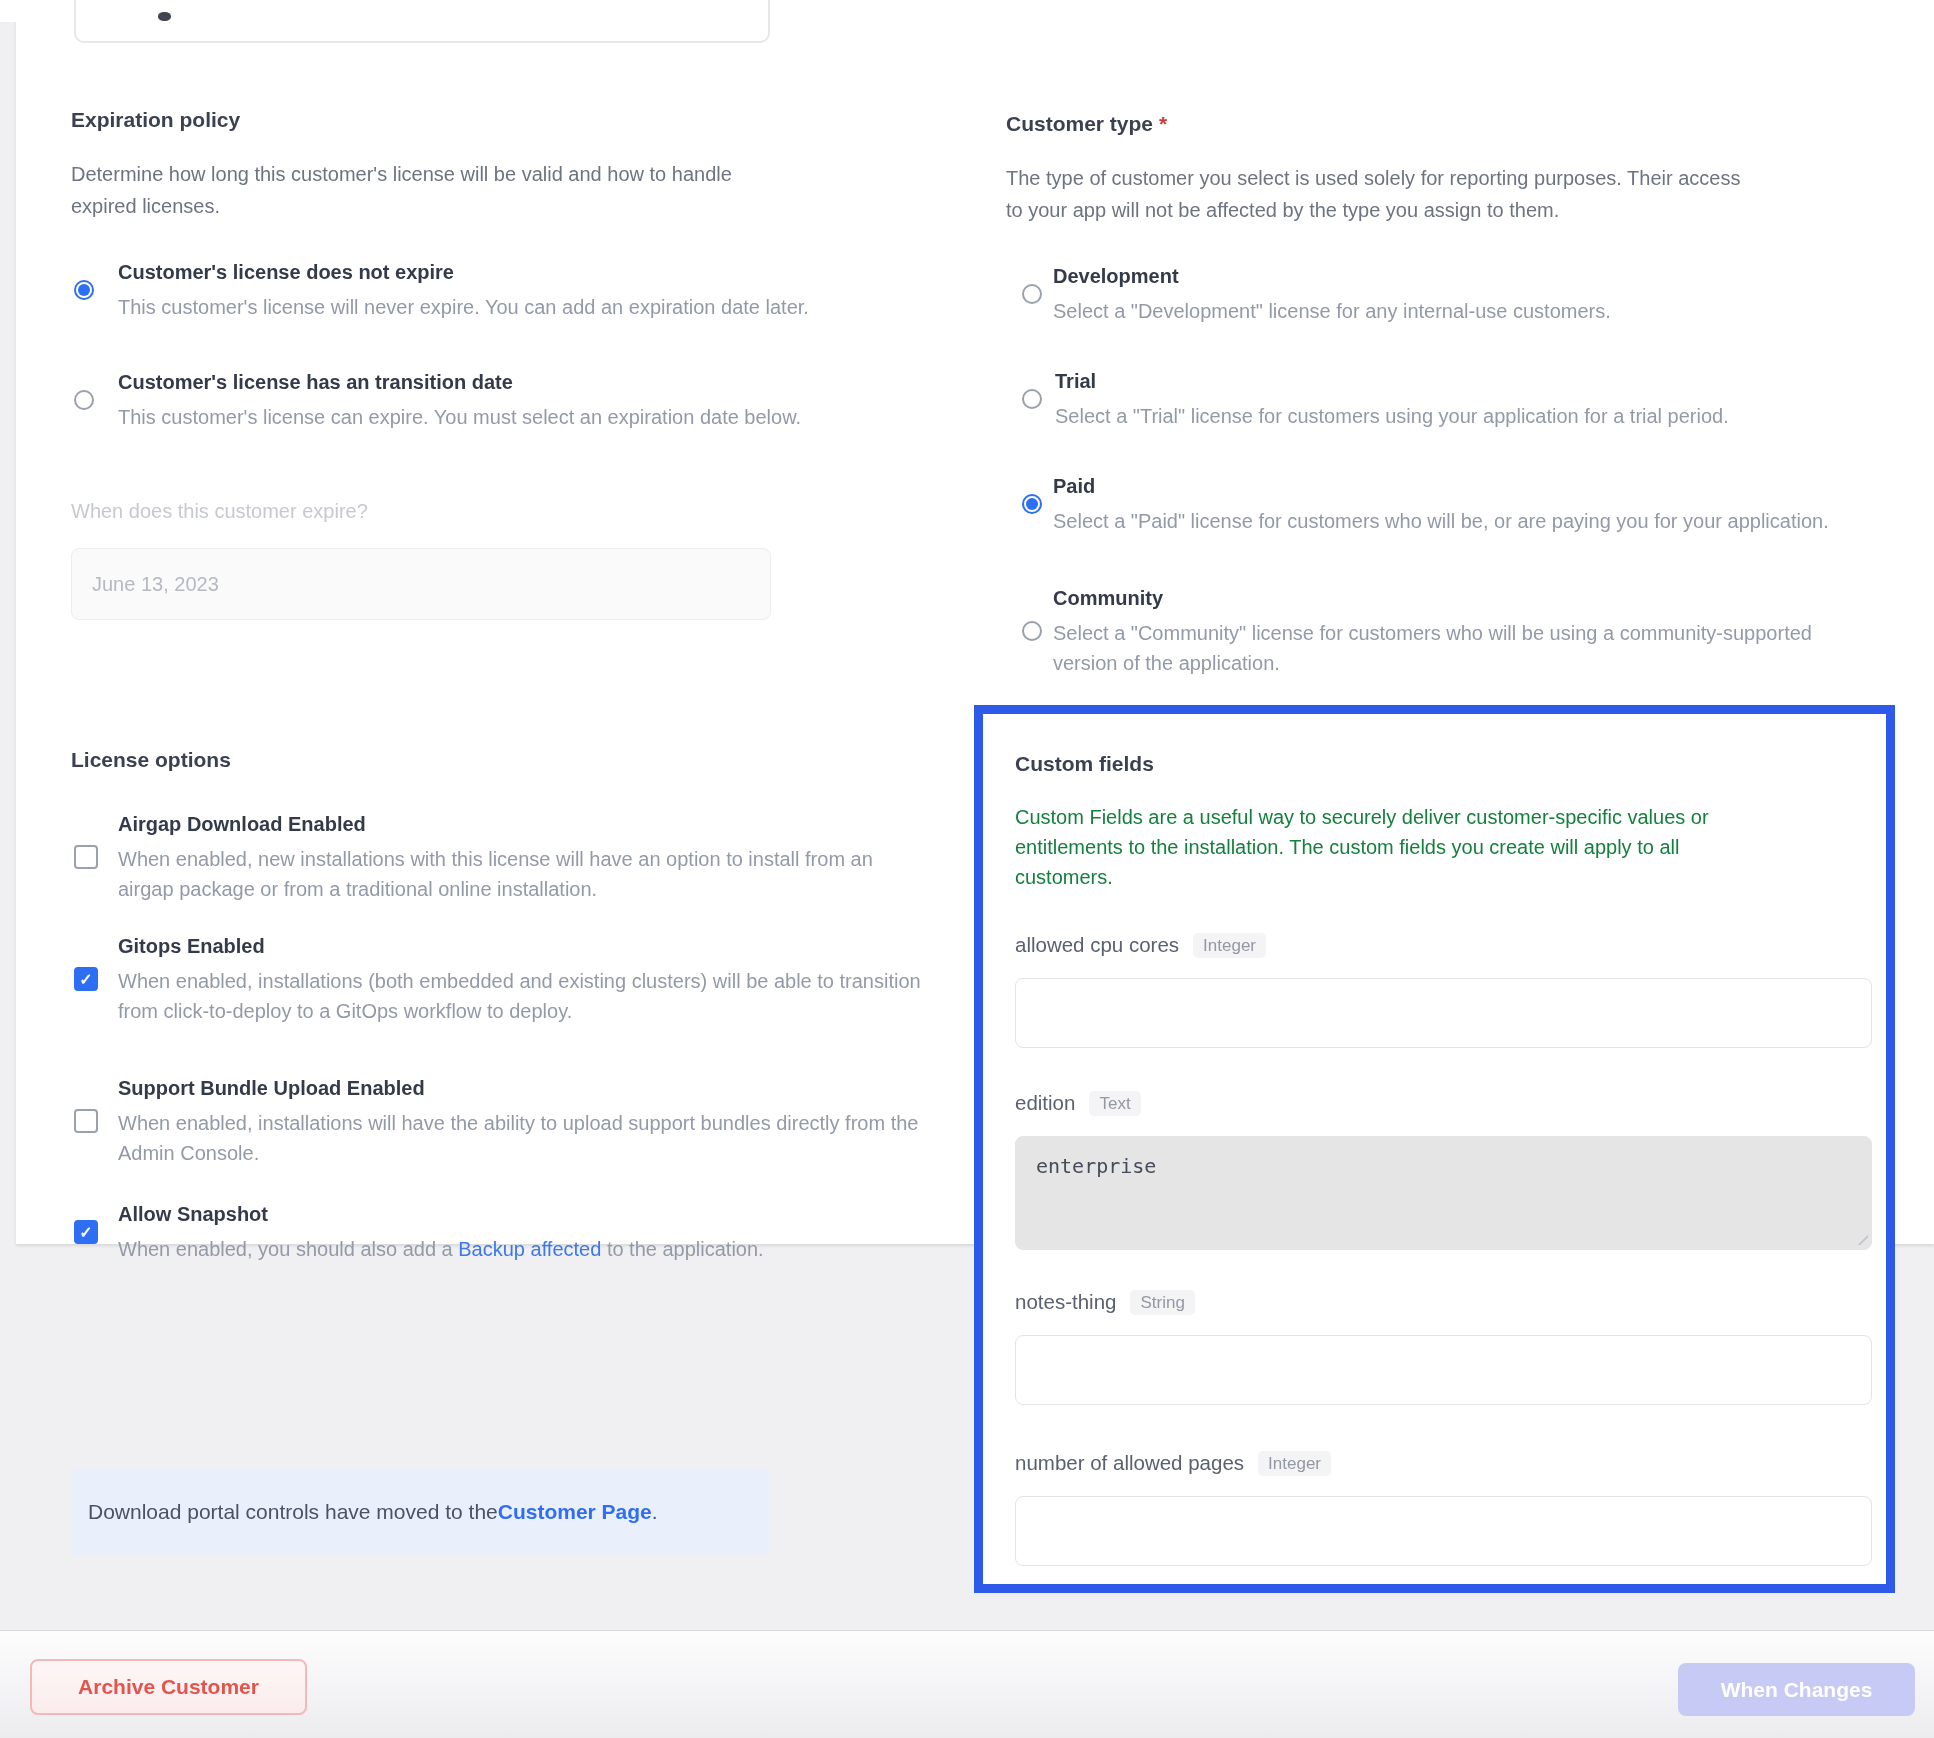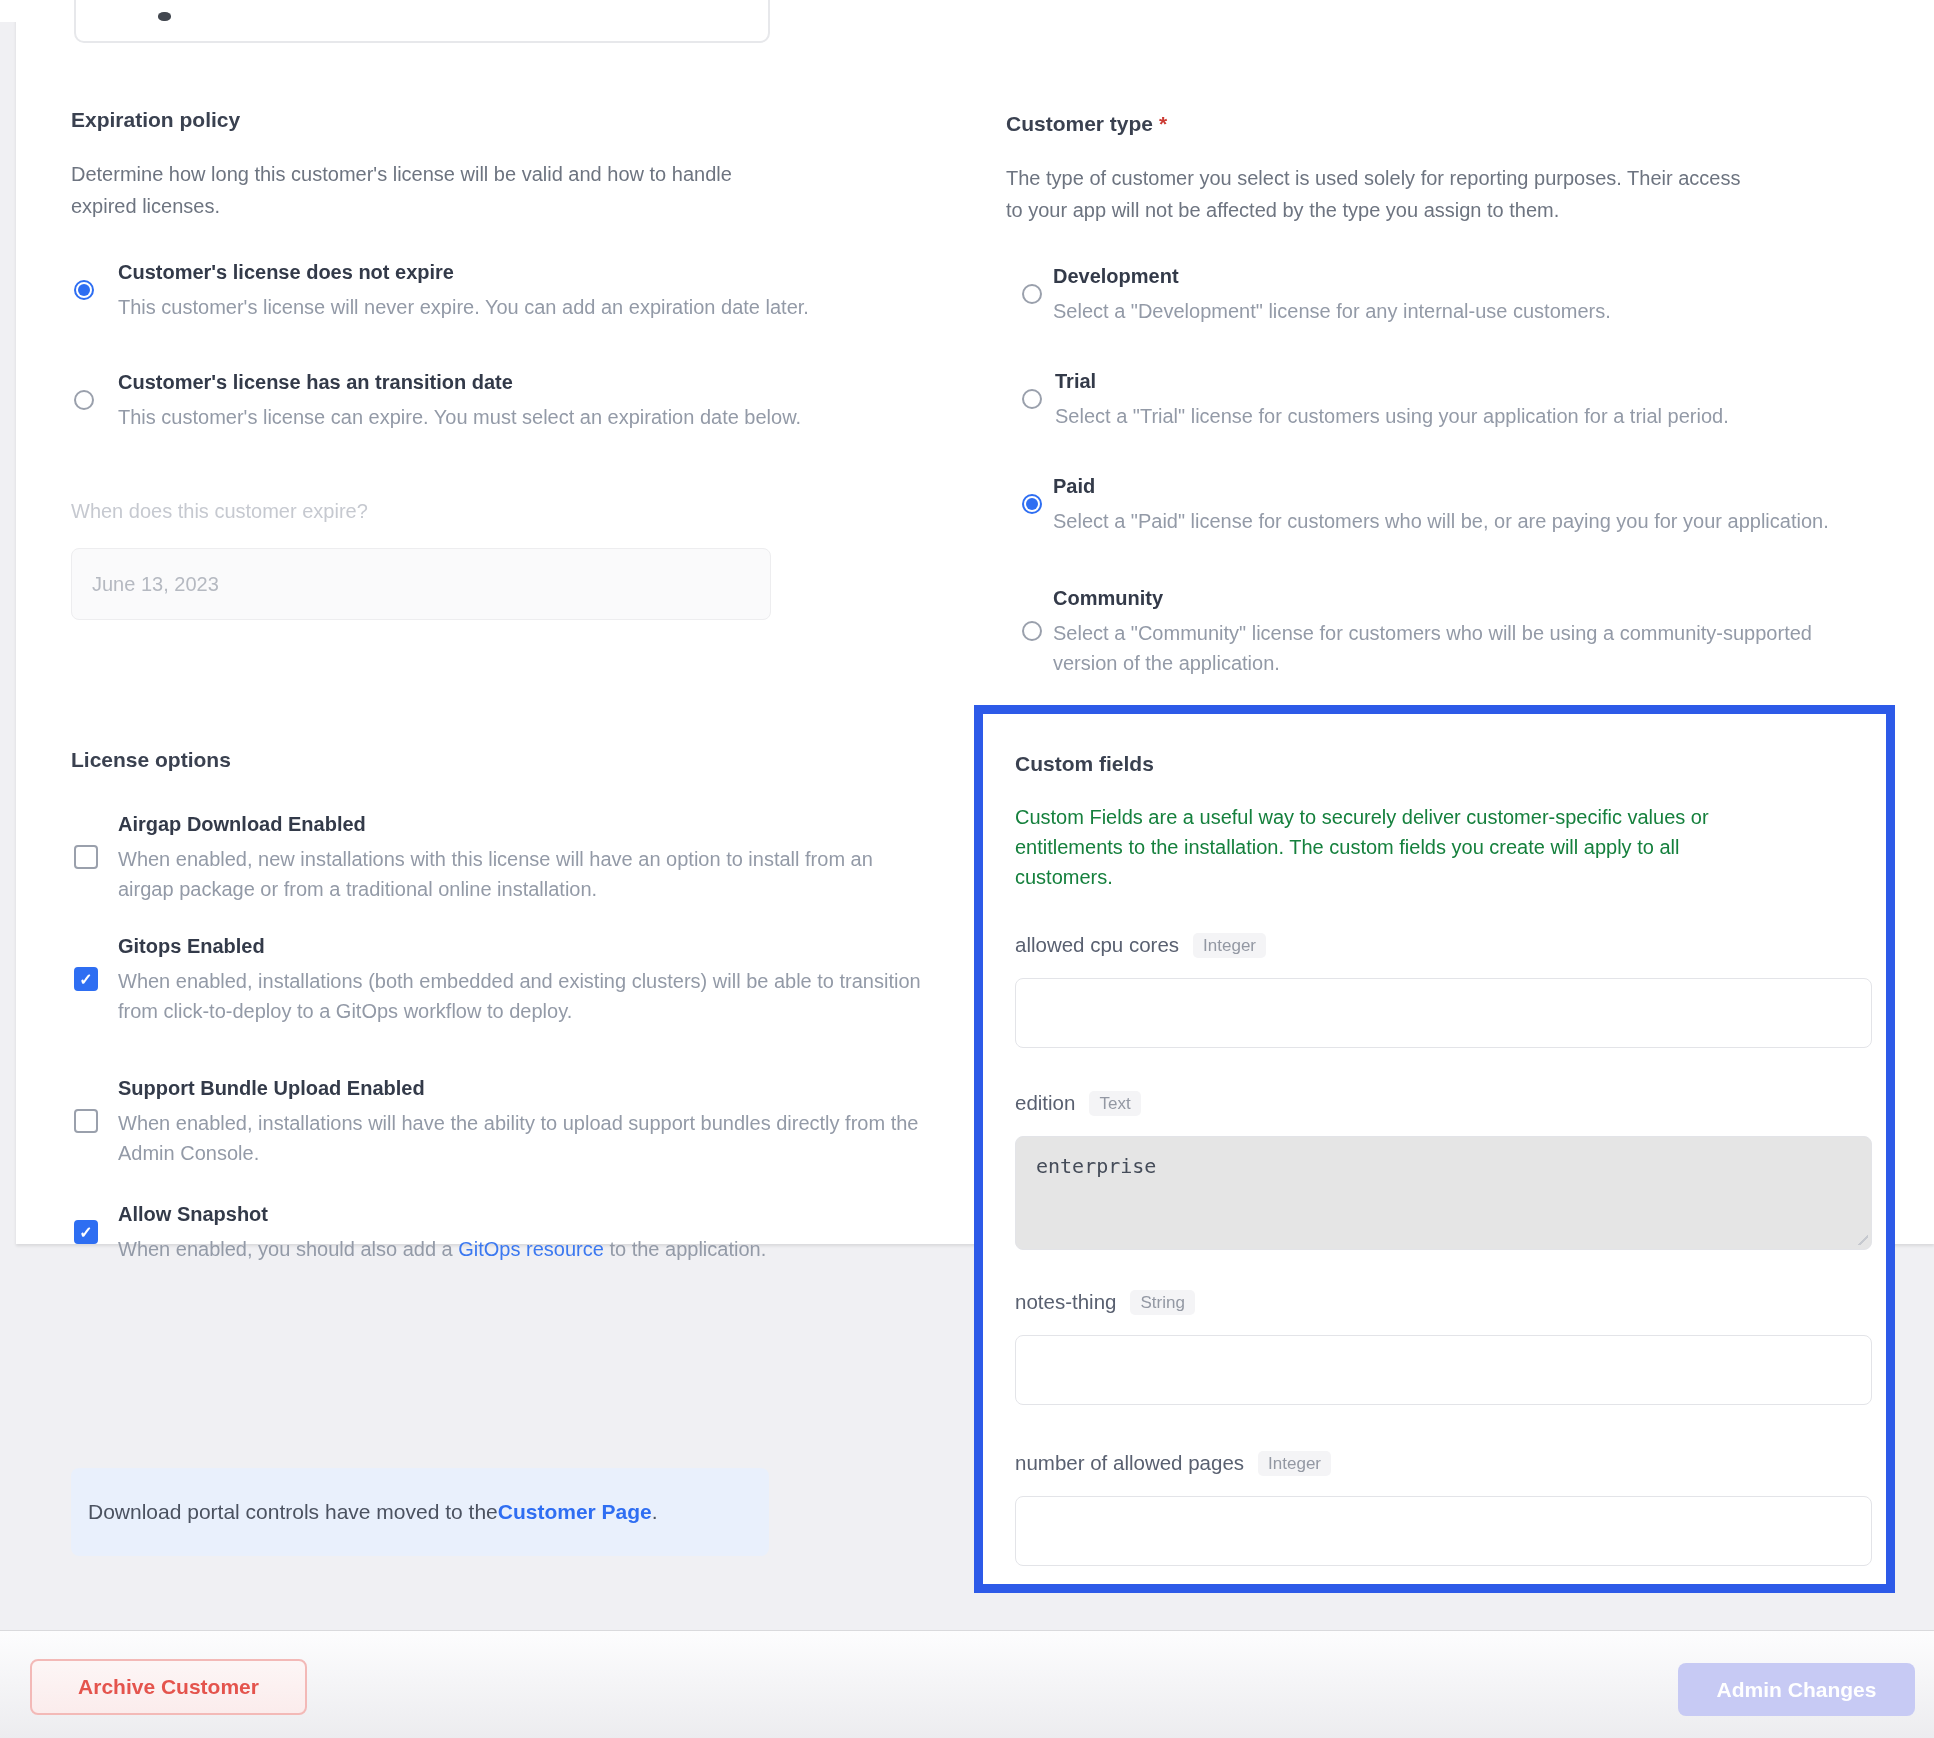--- a/index.html
+++ b/index.html
@@ -162,21 +162,21 @@
       <div class="opt-label">Support Bundle Upload Enabled</div>
       <div class="opt-desc">When enabled, installations will have the ability to upload support bundles directly from the
 Admin Console.</div>
     </div>
   </div>
 
   <div class="opt l-cb" style="top:1200px;">
     <span class="checkbox on">✓</span>
     <div class="texts">
       <div class="opt-label">Allow Snapshot</div>
-      <div class="opt-desc"><span>When enabled, you should also add a </span><a class="inline-link">GitOps resource</a><span> to the application.</span></div>
+      <div class="opt-desc"><span>When enabled, you should also add a </span><a class="inline-link">Backup affected</a><span> to the application.</span></div>
     </div>
   </div>
 
   <div class="banner">
     <span>Download portal controls have moved to the </span>
       <a class="banner-link">Customer Page</a>
       <span>.</span>
   </div>
 
   <div class="h-title" style="left:990px;top:110px;"><span>Customer type</span><span class="req">*</span></div>
@@ -249,14 +249,14 @@
     </div>
     <input class="cf-input" value="" style="">
   </div>
 
 </div>
 
 <div class="corner-patch"></div>
 
 <div class="footer-bar">
   <button class="btn btn-archive">Archive Customer</button>
-  <button class="btn btn-save">Admin Changes</button>
+  <button class="btn btn-save">When Changes</button>
 </div>
 
 </body></html>

